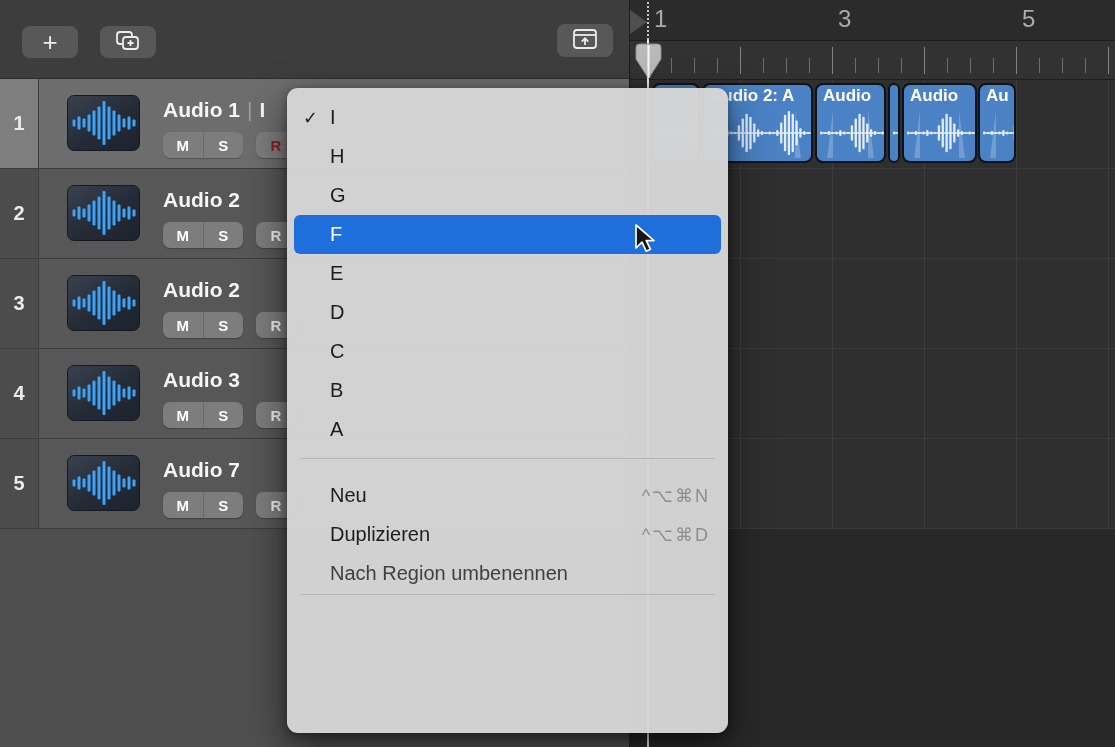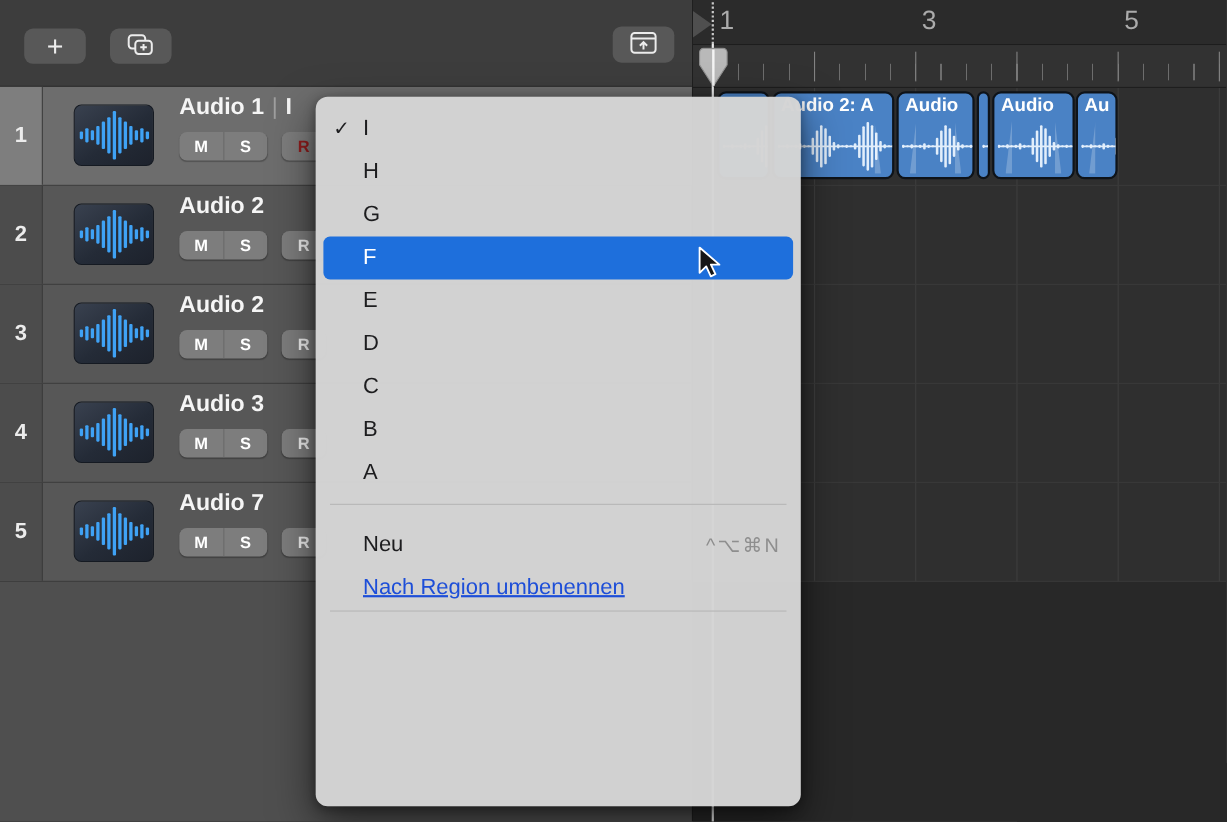--- a/index.html
+++ b/index.html
@@ -18,21 +18,21 @@
 
   .track-row{position:relative;display:flex;height:90px;background:#575757;border-bottom:1px solid #3c3c3c;box-sizing:border-box;}
   .track-row.sel{background:#6d6d6d;}
   .tnum{width:38px;flex:0 0 38px;background:#4c4c4c;border-right:1px solid #3c3c3c;display:flex;align-items:center;justify-content:center;
         color:#ececec;font-size:20px;font-weight:bold;}
   .sel .tnum{background:#7e7e7e;}
   .tbody{position:relative;flex:1;}
   .thumb{position:absolute;left:28px;top:16px;width:73px;height:56px;border-radius:7px;
          background:linear-gradient(145deg,#39414f 0%,#242b37 55%,#1d222c 100%);
          border:1px solid #151a22;display:flex;align-items:center;justify-content:center;box-sizing:border-box;}
-  .tinfo{position:absolute;left:124px;top:7px;}
+  .tinfo{position:absolute;left:124px;top:19px;}
   .tname-line{font-size:21px;font-weight:bold;color:#f5f5f5;white-space:nowrap;}
   .tsep{color:#9f9f9f;font-weight:400;margin:0 7px;}
   .tbtns{margin-top:10px;display:flex;align-items:center;}
   .ms{display:flex;width:80px;height:26px;border-radius:7px;overflow:hidden;background:#7d7d7d;box-shadow:0 1px 1px rgba(0,0,0,.25);}
   .ms button{flex:1;border:0;background:transparent;color:#fff;font-weight:bold;font-size:15px;padding:0;cursor:default;}
   .ms button:first-child{border-right:1px solid #6a6a6a;}
   .rbtn{margin-left:13px;width:40px;height:26px;border:0;border-radius:7px;background:#7d7d7d;color:#f0f0f0;
         font-weight:bold;font-size:15px;box-shadow:0 1px 1px rgba(0,0,0,.25);cursor:default;}
   .rbtn.rec{color:#8f1d1d;}
 
@@ -70,21 +70,21 @@
   
   #menu{position:absolute;left:287px;top:88px;width:441px;height:645px;box-sizing:border-box;
         background:rgba(212,212,212,.98);border-radius:11px;padding:10px 0 0;
         box-shadow:0 16px 40px rgba(0,0,0,.55),0 2px 10px rgba(0,0,0,.35);z-index:50;font-size:20px;color:#1d1d1f;}
   .mi{height:39px;display:flex;align-items:center;padding:0 20px 0 16px;}
   .mi .chk{width:27px;flex:0 0 27px;font-weight:bold;font-size:18px;}
   .mi.hl{background:#1e6fdc;color:#fff;margin:0 7px;border-radius:6px;padding:0 13px 0 9px;}
   .msep{height:1px;background:#b6b6b6;margin:9px 13px;}
   .cmd{height:39px;display:flex;align-items:flex-end;justify-content:space-between;padding:0 18px 0 43px;}
   .cmd .sc{color:#8e8e8e;font-size:18px;letter-spacing:2px;white-space:nowrap;}
-  .cmd.dis{color:#1d4ed8;text-decoration:underline;}
+  .cmd.dis{color:#404040;}
 
   #cursor{position:absolute;left:634px;top:224px;z-index:60;}
 </style>
 </head>
 <body>
 
 <div id="app">
 
   <div id="left-panel">
     <div class="toolbar">
@@ -577,20 +577,24 @@
         <span class="chk"></span>
         <span>A</span>
       </div>
 
     <div class="msep"></div>
 
     <div class="cmd">
       <span>Neu</span>
         <span class="sc">^⌥⌘N</span>
     </div>
+    <div class="cmd">
+      <span>Duplizieren</span>
+        <span class="sc">^⌥⌘D</span>
+    </div>
     <div class="cmd dis">
       <span>Nach Region umbenennen</span>
         <span class="sc"></span>
     </div>
 
     <div class="msep"></div>
 
   </div>
 
   <div id="cursor">

